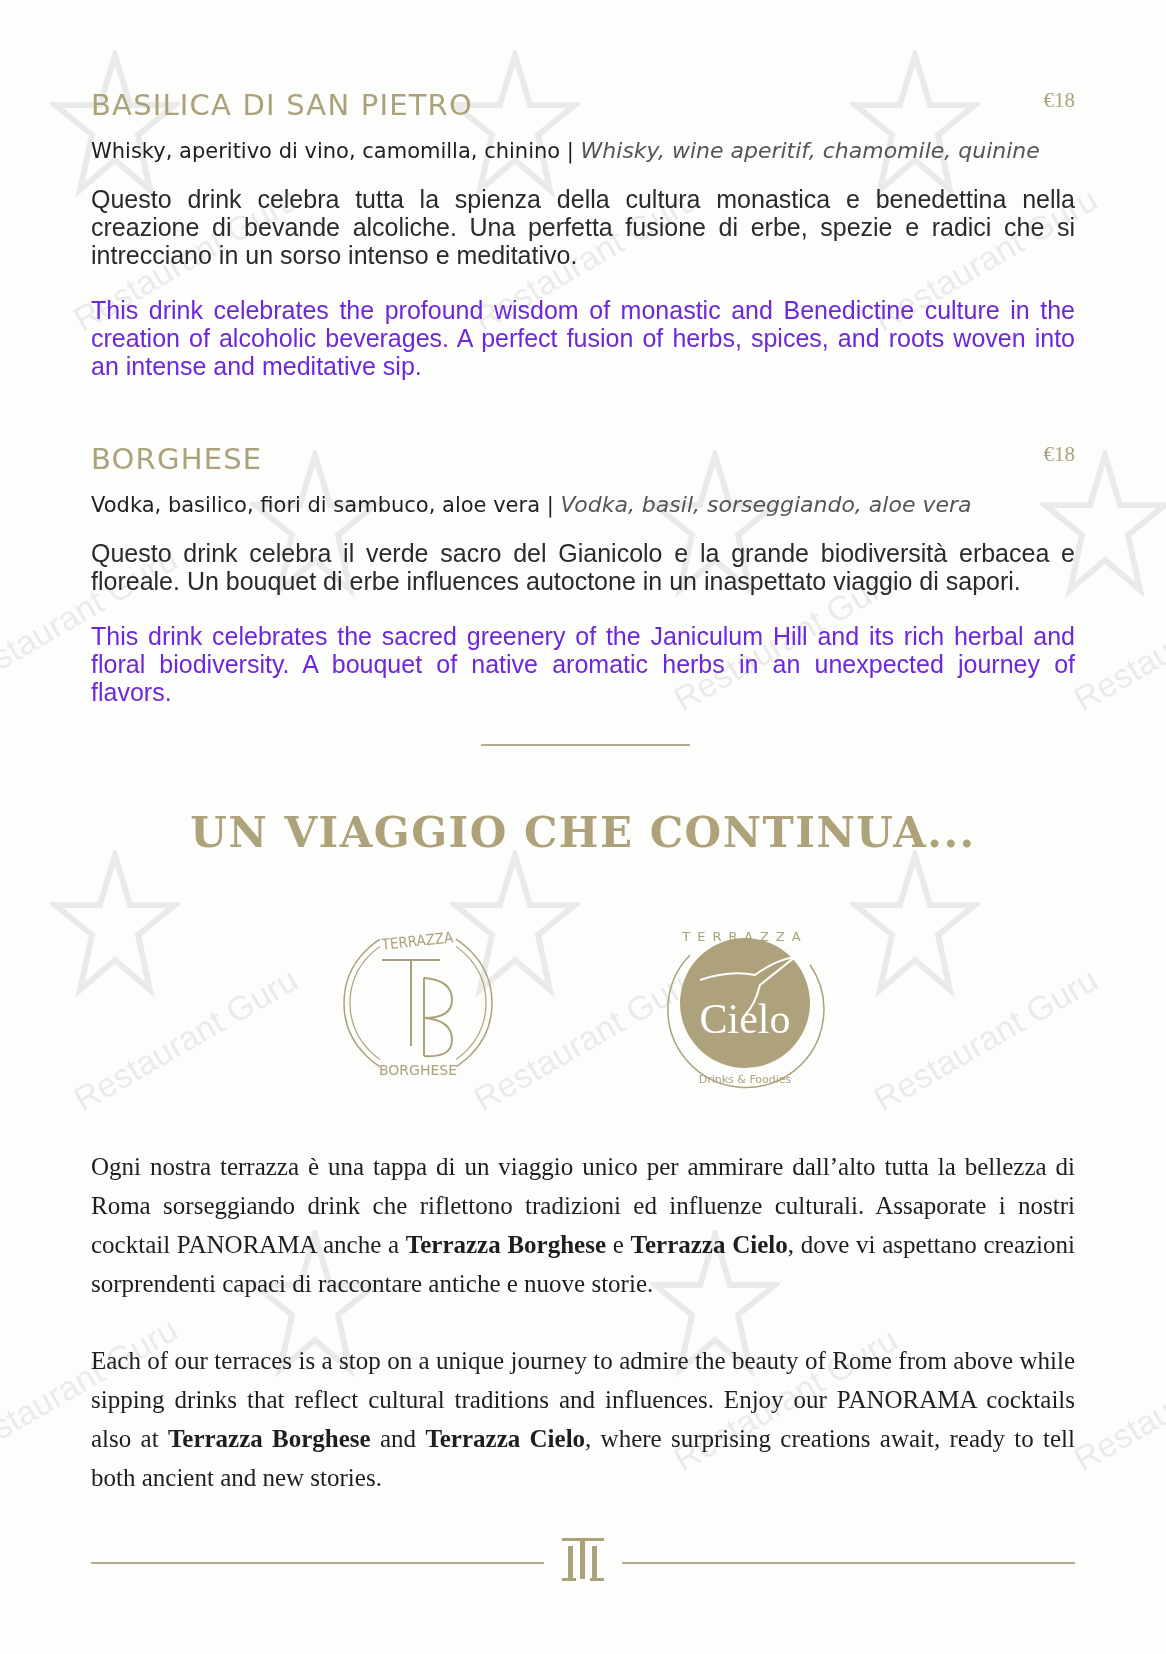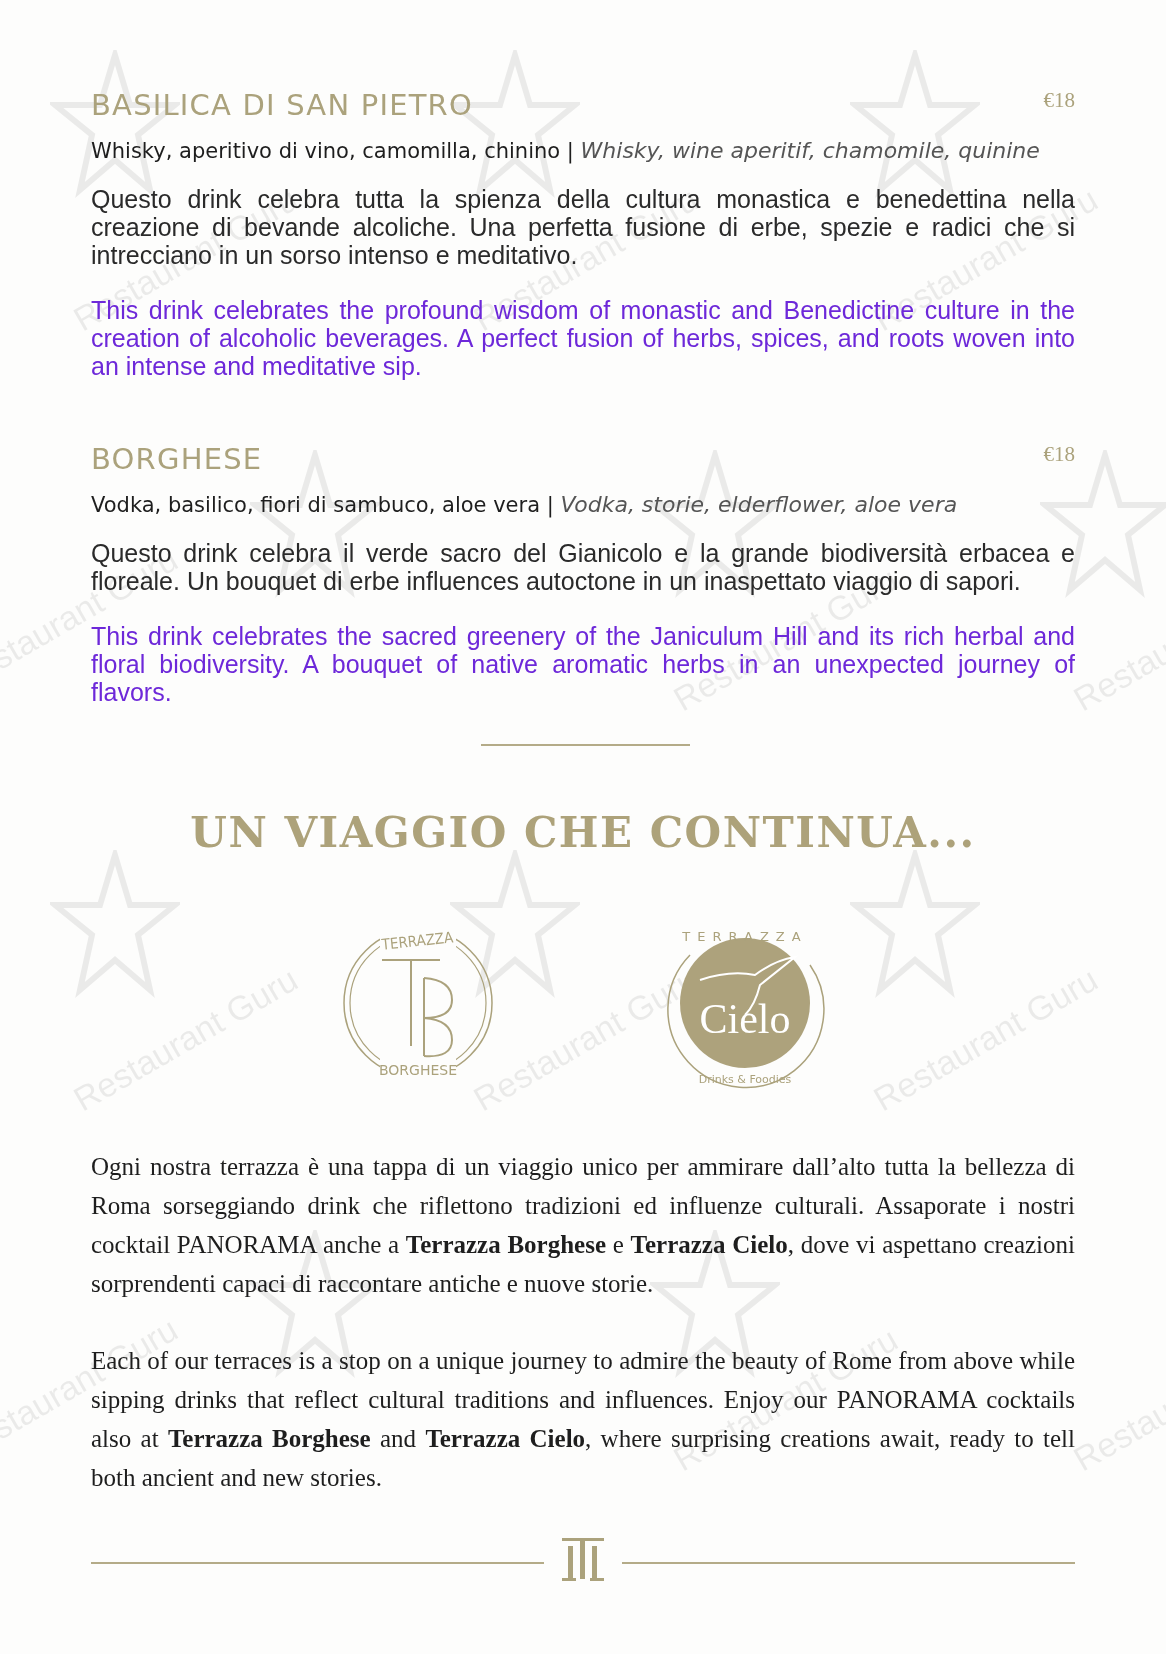--- a/index.html
+++ b/index.html
@@ -75,21 +75,21 @@
   <div class="abs drink-title" style="top:88px;">BASILICA DI SAN PIETRO</div>
   <div class="abs drink-price" style="top:88px;">€18</div>
   <div class="abs ingr" style="top:138px;"><span>Whisky, aperitivo di vino, camomilla, chinino</span><span> | </span><span class="en">Whisky, wine aperitif, chamomile, quinine</span></div>
   <div class="abs desc it" style="top:185px;">Questo drink celebra tutta la spienza della cultura monastica e benedettina nella creazione di bevande alcoliche. Una perfetta fusione di erbe, spezie e radici che si intrecciano in un sorso intenso e meditativo.</div>
   <div class="abs desc en" style="top:296px;">This drink celebrates the profound wisdom of monastic and Benedictine culture in the creation of alcoholic beverages. A perfect fusion of herbs, spices, and roots woven into an intense and meditative sip.</div>
 </div>
 
 <div>
   <div class="abs drink-title" style="top:442px;">BORGHESE</div>
   <div class="abs drink-price" style="top:442px;">€18</div>
-  <div class="abs ingr" style="top:492px;"><span>Vodka, basilico, fiori di sambuco, aloe vera</span><span> | </span><span class="en">Vodka, storie, elderflower, aloe vera</span></div>
+  <div class="abs ingr" style="top:492px;"><span>Vodka, basilico, fiori di sambuco, aloe vera</span><span> | </span><span class="en">Vodka, basil, sorseggiando, aloe vera</span></div>
   <div class="abs desc it" style="top:539px;">Questo drink celebra il verde sacro del Gianicolo e la grande biodiversità erbacea e floreale. Un bouquet di erbe influences autoctone in un inaspettato viaggio di sapori.</div>
   <div class="abs desc en" style="top:622px;">This drink celebrates the sacred greenery of the Janiculum Hill and its rich herbal and floral biodiversity. A bouquet of native aromatic herbs in an unexpected journey of flavors.</div>
 </div>
 
 <div class="divider" style="left:481px;top:744px;width:209px;"></div>
 
 <div class="abs headline" style="top:808px;">UN VIAGGIO CHE CONTINUA...</div>
 
 <svg class="logo" style="left:340px;top:918px;" width="156" height="170" viewBox="0 0 156 170">
   <circle cx="78" cy="85" r="74" fill="none" stroke="#aba27c" stroke-width="1.5"></circle>

